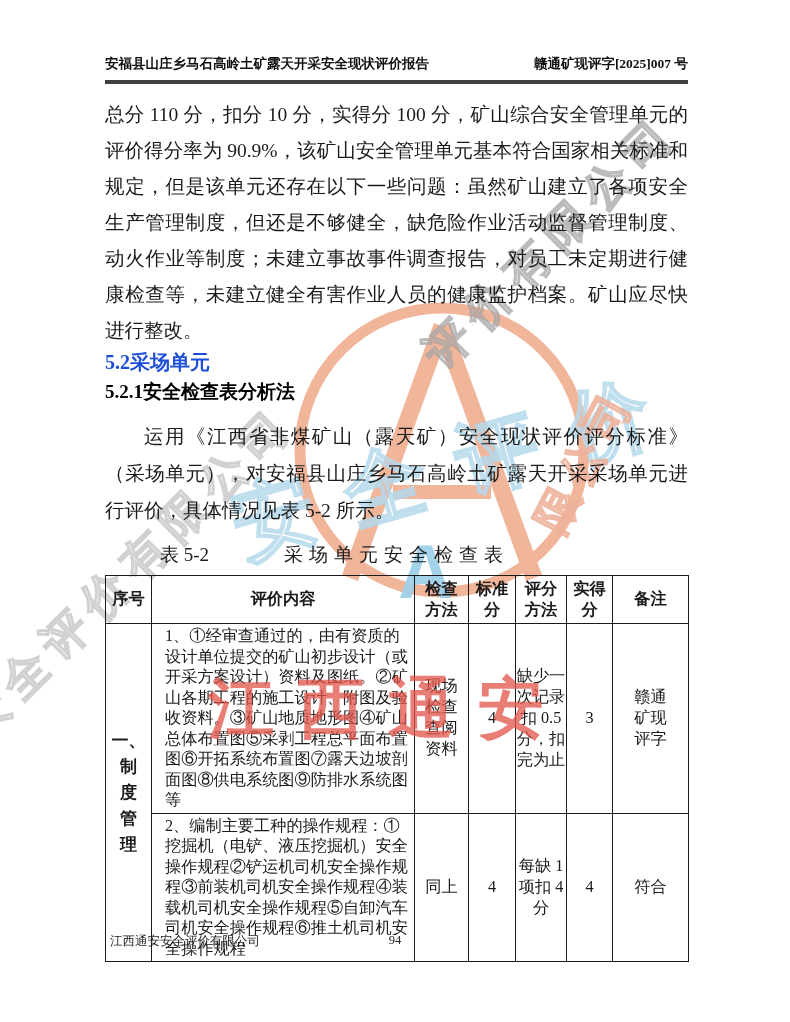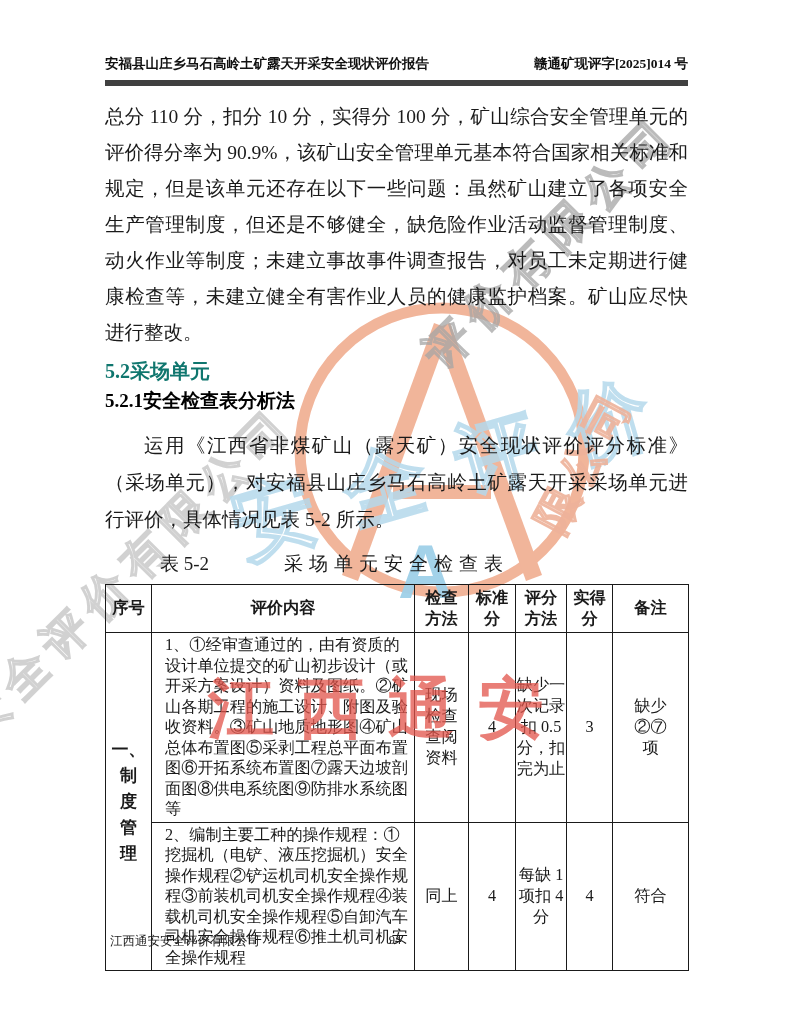--- a/index.html
+++ b/index.html
@@ -5,25 +5,25 @@
   * { margin:0; padding:0; box-sizing:border-box; }
   body { background:#888; font-family:"Liberation Serif","DejaVu Serif",serif; }
   .page {
     position:relative; width:790px; height:1022px; margin:0 auto;
     background:#ffffff; overflow:hidden; color:#1c1c1c;
   }
   .content { position:absolute; left:105px; top:55px; width:583px; z-index:2; }
 
   
   .doc-header { display:flex; justify-content:space-between; align-items:flex-end;
-    font-weight:bold; font-size:13.5px; padding-bottom:7px; border-bottom:6px solid #404040; color:#111;}
+    font-weight:bold; font-size:13.5px; padding-bottom:7px; border-bottom:4px solid #404040; color:#111;}
   
   .para { font-size:19.5px; line-height:36px; text-align:justify; margin-top:13px; color:#1a1a1a;}
   .para.indent { text-indent:2em; line-height:37px; }
-  h2.sec { font-size:20px; margin-top:7px; color:#0f766e; }
+  h2.sec { font-size:20px; color:#1d4ed8; }
   h3.sec { font-size:19px; margin-top:3px; color:#000; }
   .caption-row { position:relative; margin-top:13px; height:24px; font-size:19px; }
   .caption-label { position:absolute; left:55px; }
   .caption-title { text-align:center; letter-spacing:6px; }
 
   
   table.check { border-collapse:collapse; table-layout:fixed; width:583px; margin-top:9px;
     font-size:16.2px; color:#1a1a1a; }
   table.check, table.check td, table.check th { border:1.5px solid #1a1a1a; }
   table.check th { font-weight:bold; text-align:center; vertical-align:middle;
@@ -84,21 +84,21 @@
   <div class="wm wm-outline wm-gray-bl">安全评价有限公司</div>
   <div class="wm wm-outline wm-blue-diag">安全评价</div>
   <div class="wm wm-outline wm-salmon-diag">限公司</div>
   <div class="wm wm-blue-a">A</div>
   <div class="wm wm-red">江西通安</div>
 
   <div class="content">
 
     <div class="doc-header">
       <span>安福县山庄乡马石高岭土矿露天开采安全现状评价报告</span>
-      <span>赣通矿现评字[2025]014 号</span>
+      <span>赣通矿现评字[2025]007 号</span>
     </div>
 
     <p class="para">总分 110 分，扣分 10 分，实得分 100 分，矿山综合安全管理单元的评价得分率为 90.9%，该矿山安全管理单元基本符合国家相关标准和规定，但是该单元还存在以下一些问题：虽然矿山建立了各项安全生产管理制度，但还是不够健全，缺危险作业活动监督管理制度、动火作业等制度；未建立事故事件调查报告，对员工未定期进行健康检查等，未建立健全有害作业人员的健康监护档案。矿山应尽快进行整改。</p>
 
     <h2 class="sec">5.2采场单元</h2>
     <h3 class="sec">5.2.1安全检查表分析法</h3>
 
     <p class="para indent">运用《江西省非煤矿山（露天矿）安全现状评价评分标准》（采场单元），对安福县山庄乡马石高岭土矿露天开采采场单元进行评价，具体情况见表 5-2 所示。</p>
 
     <div class="caption-row">
@@ -134,21 +134,21 @@
             <span>度</span>
             <span>管</span>
             <span>理</span>
           </div>
         </td>
         <td class="cell-content">1、①经审查通过的，由有资质的设计单位提交的矿山初步设计（或开采方案设计）资料及图纸。②矿山各期工程的施工设计、附图及验收资料。③矿山地质地形图④矿山总体布置图⑤采剥工程总平面布置图⑥开拓系统布置图⑦露天边坡剖面图⑧供电系统图⑨防排水系统图等</td>
         <td class="cell-center cell-pad">现场检查查阅资料</td>
         <td class="cell-center">4</td>
         <td class="cell-center">缺少一次记录扣 0.5 分，扣完为止</td>
         <td class="cell-center">3</td>
-        <td class="cell-center cell-note">缺少②⑦项</td>
+        <td class="cell-center cell-note">赣通矿现评字</td>
       </tr>
       <tr class="row2">
         <td class="cell-content">2、编制主要工种的操作规程：①挖掘机（电铲、液压挖掘机）安全操作规程②铲运机司机安全操作规程③前装机司机安全操作规程④装载机司机安全操作规程⑤自卸汽车司机安全操作规程⑥推土机司机安全操作规程</td>
         <td class="cell-center cell-pad">同上</td>
         <td class="cell-center">4</td>
         <td class="cell-center">每缺 1 项扣 4 分</td>
         <td class="cell-center">4</td>
         <td class="cell-center cell-note">符合</td>
       </tr>
     </tbody>

